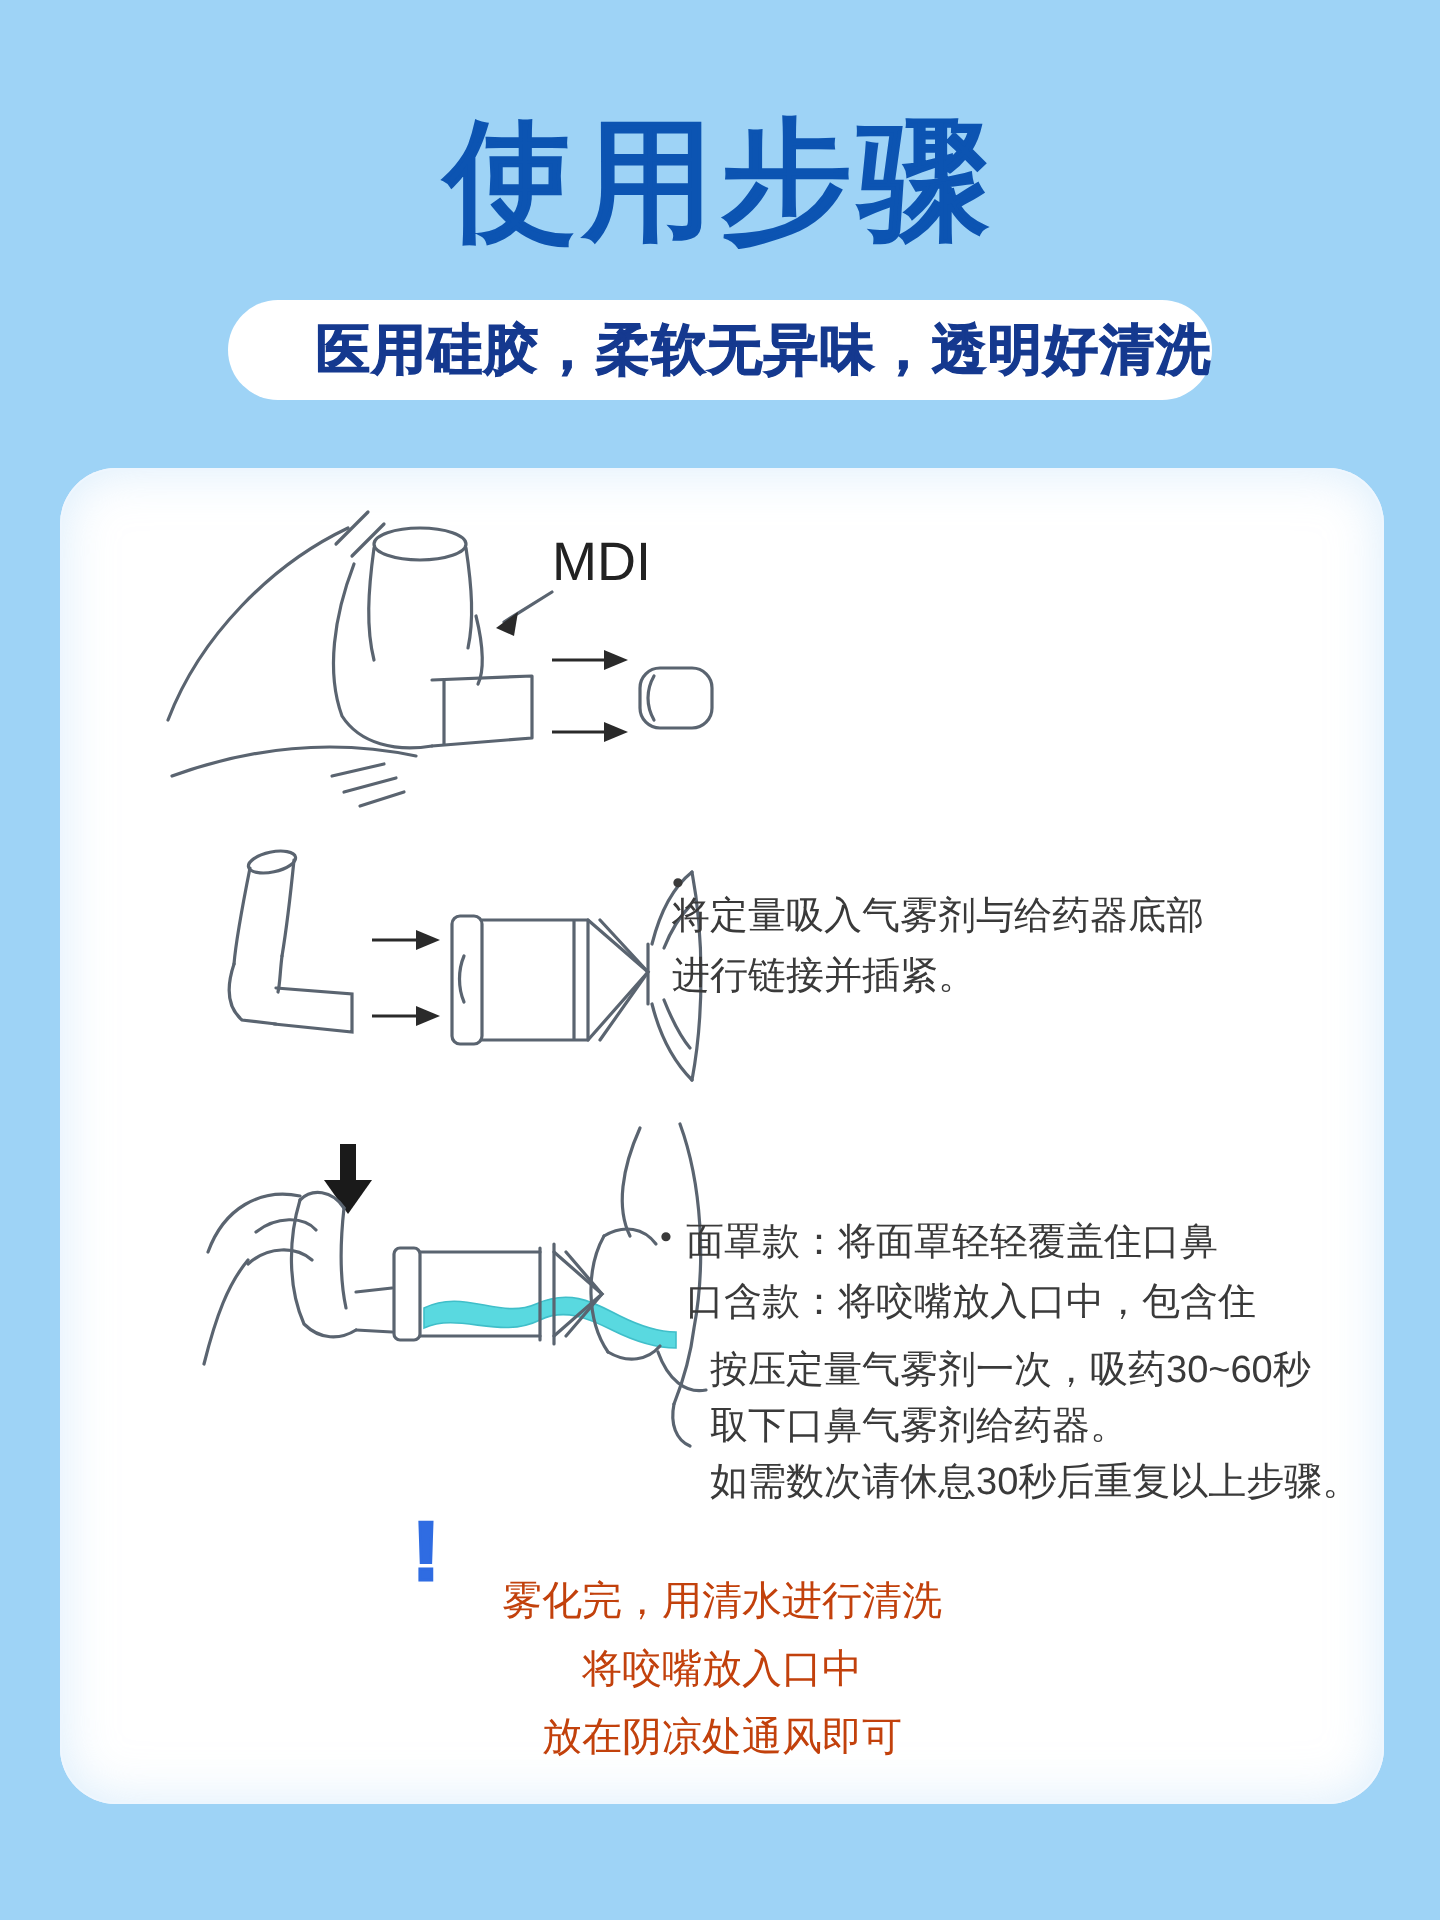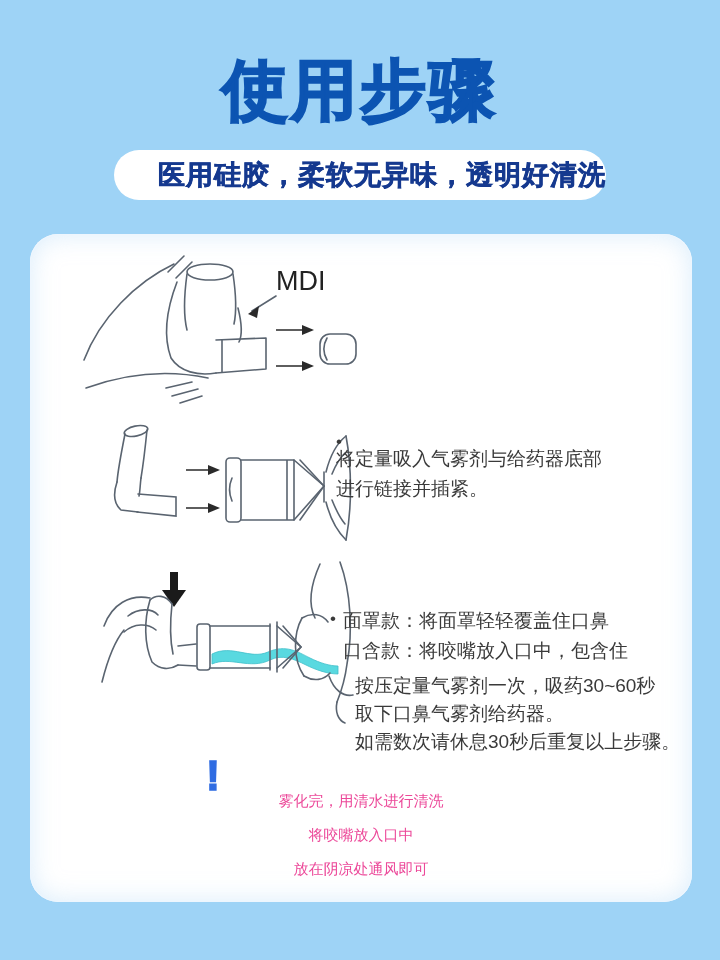--- a/index.html
+++ b/index.html
@@ -7,21 +7,21 @@
   body {
     font-family: "Liberation Sans", sans-serif;
     background: #9ed3f6;
     overflow: hidden;
   }
   .poster { position: relative; width: 720px; height: 960px; background: #9ed3f6; }
 
   .page-title {
     position: absolute; top: 46px; left: 0; width: 720px;
     text-align: center;
-    font-size: 66px; font-weight: 700; letter-spacing: 3px;
+    font-size: 66px; font-weight: 400; letter-spacing: 3px;
     color: #0c54b2;
     -webkit-text-stroke: 2px #0c54b2;
   }
 
   .banner {
     position: absolute; left: 114px; top: 150px; width: 492px; height: 50px;
     background: #ffffff; border-radius: 26px;
     display: flex; align-items: center; justify-content: flex-end;
   }
   .banner span {
@@ -51,21 +51,21 @@
   }
 
   .excl {
     position: absolute; left: 176px; top: 518px;
     font-size: 42px; font-weight: 900; color: #2f6ce2;
     -webkit-text-stroke: 1.5px #2f6ce2;
   }
   .care-note {
     position: absolute; left: 0; top: 550px; width: 662px;
     text-align: center;
-    font-size: 15px; line-height: 34px; color: #ec4899;
+    font-size: 20px; line-height: 34px; color: #c2410c;
   }
 
   text.svg-label { font-family: "Liberation Sans", sans-serif; }
 </style>
 </head>
 <body>
 
 <div class="poster">
 
   <h1 class="page-title">使用步骤</h1>

